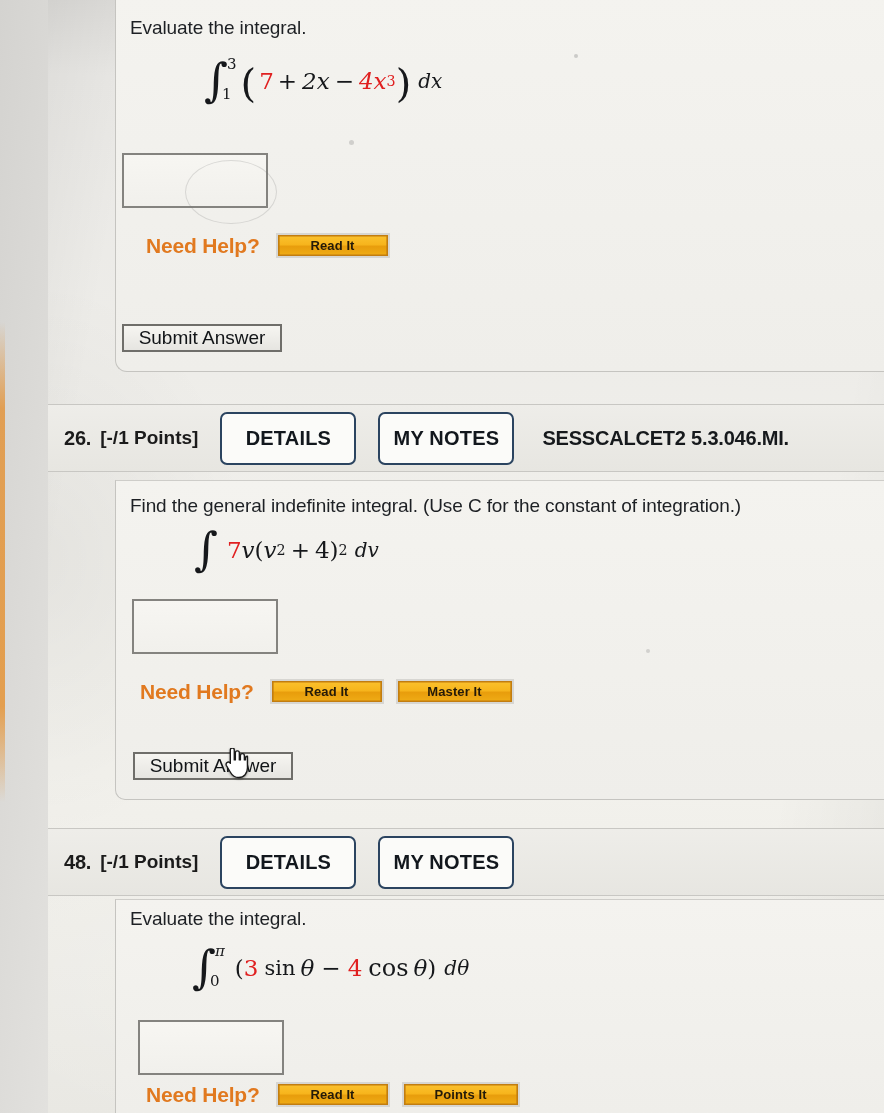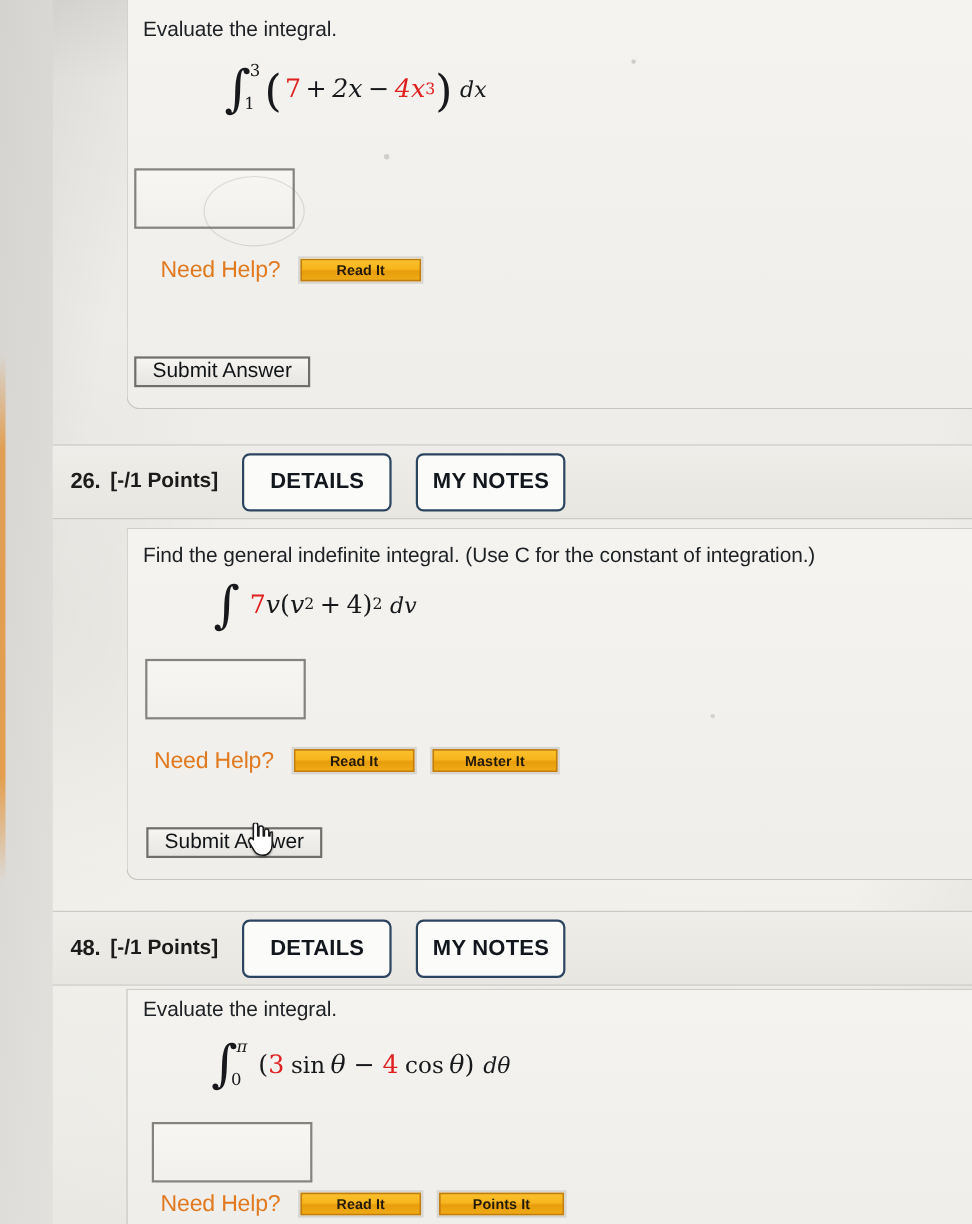--- a/index.html
+++ b/index.html
@@ -173,21 +173,21 @@
     box-sizing: border-box;
     cursor: text;
   }
 
   .need-row {
     display: flex;
     align-items: center;
   }
   .need-label {
     font-size: 21px;
-    font-weight: normal;
+    font-weight: bold;
     color: #e1791f;
     letter-spacing: -0.2px;
   }
   .help-btn {
     margin-left: 16px;
     width: 114px;
     height: 25px;
     border: 2px solid #d7d6d2;
     background:
       linear-gradient(180deg,#fbc22e 0%, #f7b51d 45%, #e89d0c 55%, #f0ad16 100%);
@@ -270,20 +270,21 @@
   </div>
 </div>
 
 <div class="submit-btn" style="position:absolute; left:122px; top:324px;">Submit Answer</div>
 
 <div class="q-header" style="top:404px;">
   <span class="q-num">26.</span>
   <span class="q-points">[-/1 Points]</span>
   <span class="pill">DETAILS</span>
   <span class="pill">MY NOTES</span>
+  <span class="q-code">SESSCALCET2 5.3.046.MI.</span>
 </div>
 
 <div class="q-panel rounded" style="top:480px; height:320px;">
 
   <div class="prompt">Find the general indefinite integral. (Use C for the constant of integration.)</div>
 
   <div class="math" style="margin:16px 0 0 78px;">
     <span class="intsym" style="margin-right:9px;">∫</span>
     <span class="red">7</span>
     <span class="ital">v</span>
@@ -328,21 +329,21 @@
     <span class="lim">
       <span class="up" style="font-style:italic;">π</span>
       <span class="lo">0</span>
     </span>
     <span style="margin-left:6px;">(</span>
     <span class="red">3</span>
     <span style="margin:0 5px 0 6px;font-size:21px;">sin</span>
     <span class="ital">θ</span>
     <span style="margin:0 7px;">−</span>
     <span class="red">4</span>
-    <span style="margin:0 5px 0 6px;font-size:21px;">cos</span>
+    <span style="margin:0 5px 0 6px;font-size:24px;">cos</span>
     <span class="ital">θ</span>
     <span>)</span>
     <span class="ital" style="margin-left:8px;font-size:20px;">dθ</span>
   </div>
 
   <div class="answer-box" style="position:absolute; left:22px; top:120px;"></div>
 
   <div class="need-row" style="position:absolute; left:30px; top:182px;">
     <span class="need-label">Need Help?</span>
     <span class="help-btn">Read It</span>

